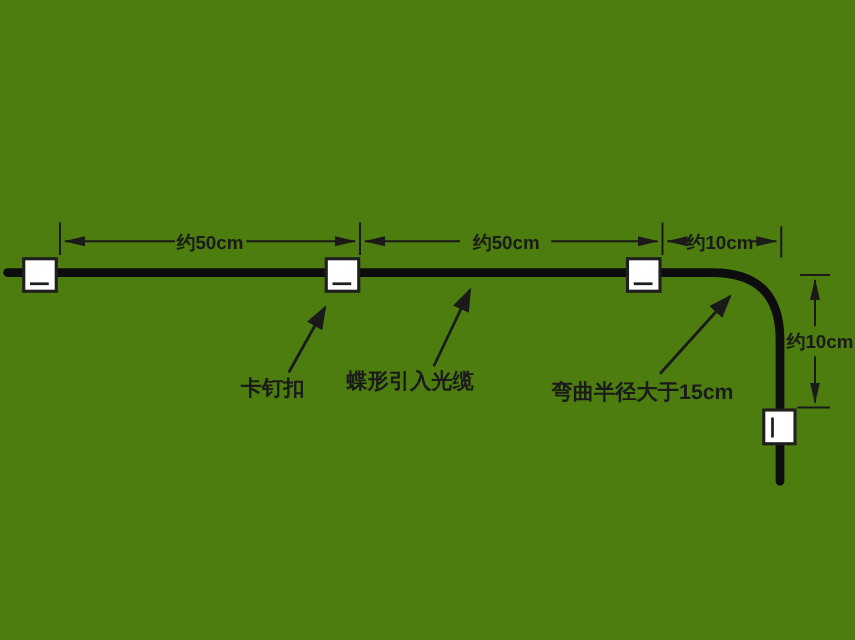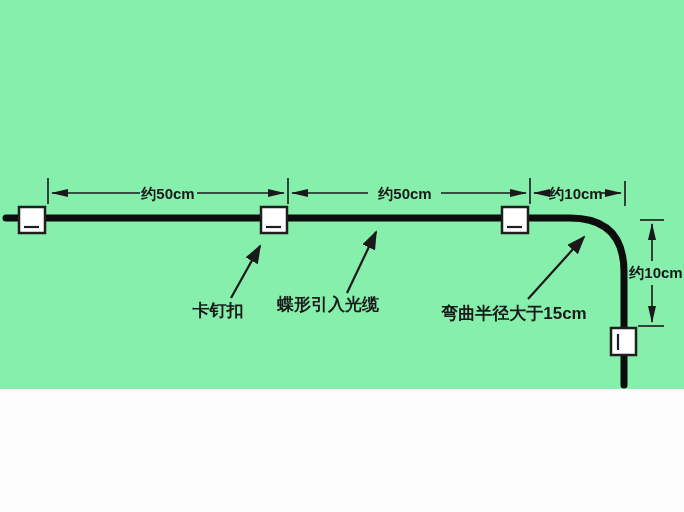--- a/index.html
+++ b/index.html
@@ -7,22 +7,22 @@
     padding: 0;
     background: #fdfdfd;
     width: 684px;
     height: 512px;
     overflow: hidden;
     font-family: "Liberation Sans", sans-serif;
   }
   .canvas {
     position: relative;
     width: 684px;
-    height: 389px;
-    background: #86efac;
+    height: 512px;
+    background: #4d7c0f;
   }
   svg { display: block; }
   .dim-text {
     font-family: "Liberation Sans", sans-serif;
     font-size: 15px;
     font-weight: bold;
     fill: #1a1a1a;
   }
   .label-text {
     font-family: "Liberation Sans", sans-serif;

